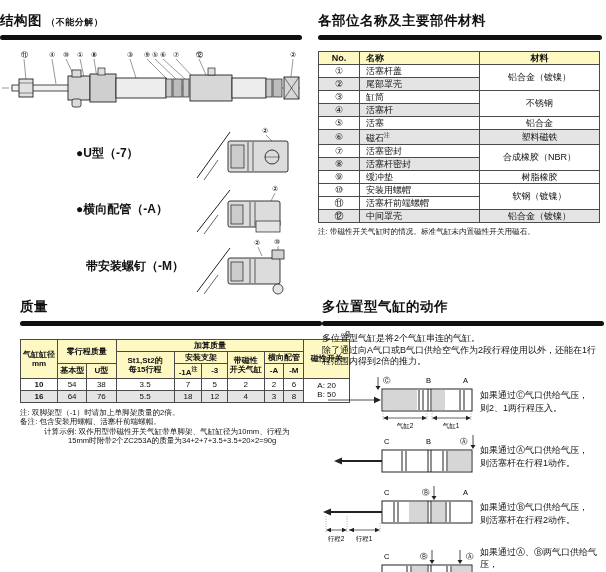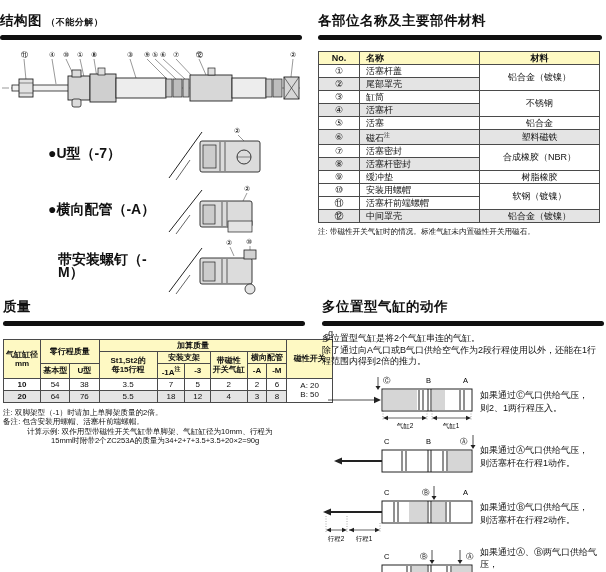--- a/index.html
+++ b/index.html
@@ -18,21 +18,21 @@
   .parts td{border:1px solid #4a4a4a;font-size:9px;height:12px;padding:0 3px;line-height:11px;}
   .parts .no{width:34px;text-align:center;}
   .parts .nm{width:110px;text-align:left;padding-left:6px;}
   .parts .mt{text-align:center;}
   .hdcell{background:#fef9c3;text-align:center;font-weight:bold;}
   .sh{background:#e4e4e4;}
   sup{font-size:6px;vertical-align:super;}
   .tbl-note{font-size:7.6px;margin-top:4px;line-height:9px;}
   
   .variant-row{display:flex;align-items:center;margin-top:0px;}
-  .variant-label{margin-left:48px;width:118px;font-size:14px;font-weight:bold;line-height:13px;}
+  .variant-label{margin-left:76px;width:118px;font-size:12px;font-weight:bold;line-height:13px;}
   
   .unit{width:330px;text-align:right;font-size:8.5px;margin-top:2px;}
   .mass{width:330px;border:1.5px solid #222;margin-top:1px;}
   .mass td{border:1px solid #4a4a4a;font-size:8px;text-align:center;padding:1px 1px;line-height:9px;}
   .mass .hdcell{font-size:8px;}
   .mass-notes{font-size:7.6px;margin-top:5px;line-height:9.5px;}
   .mass-notes .ind1{padding-left:24px;}
   .mass-notes .ind2{padding-left:48px;}
   
   .intro{font-size:9px;line-height:11.5px;margin-top:7px;width:280px;}
@@ -235,21 +235,21 @@
     <tr>
       <td class="no sh">⑫</td>
       <td class="nm sh">中间罩壳</td>
       <td class="mt sh">铝合金（镀镍）</td>
     </tr>
   </tbody>
     </table>
   <div class="tbl-note">注: 带磁性开关气缸时的情况。标准气缸未内置磁性开关用磁石。</div>
 </div>
 
-<div class="section" style="left:3px;top:298px;width:336px;">
+<div class="section" style="left:20px;top:298px;width:336px;">
   <div class="sec-title">质量</div>
   <div class="bar" style="width:302px"></div>
   <div class="unit">g</div>
 
   <table class="mass">
     <tbody>
         <tr>
       <td class="hdcell" rowspan="3" style="width:36px">
         <span>气缸缸径</span><br><span>mm</span>
       </td>
@@ -283,21 +283,21 @@
       <td>7</td>
       <td>5</td>
       <td>2</td>
       <td>2</td>
       <td>6</td>
       <td rowspan="2">
         <span>A: 20</span><br><span>B: 50</span>
       </td>
     </tr>
     <tr class="sh">
-      <td style="font-weight:bold">20</td>
+      <td style="font-weight:bold">16</td>
       <td>64</td>
       <td>76</td>
       <td>5.5</td>
       <td>18</td>
       <td>12</td>
       <td>4</td>
       <td>3</td>
       <td>8</td>
     </tr>
   </tbody>

